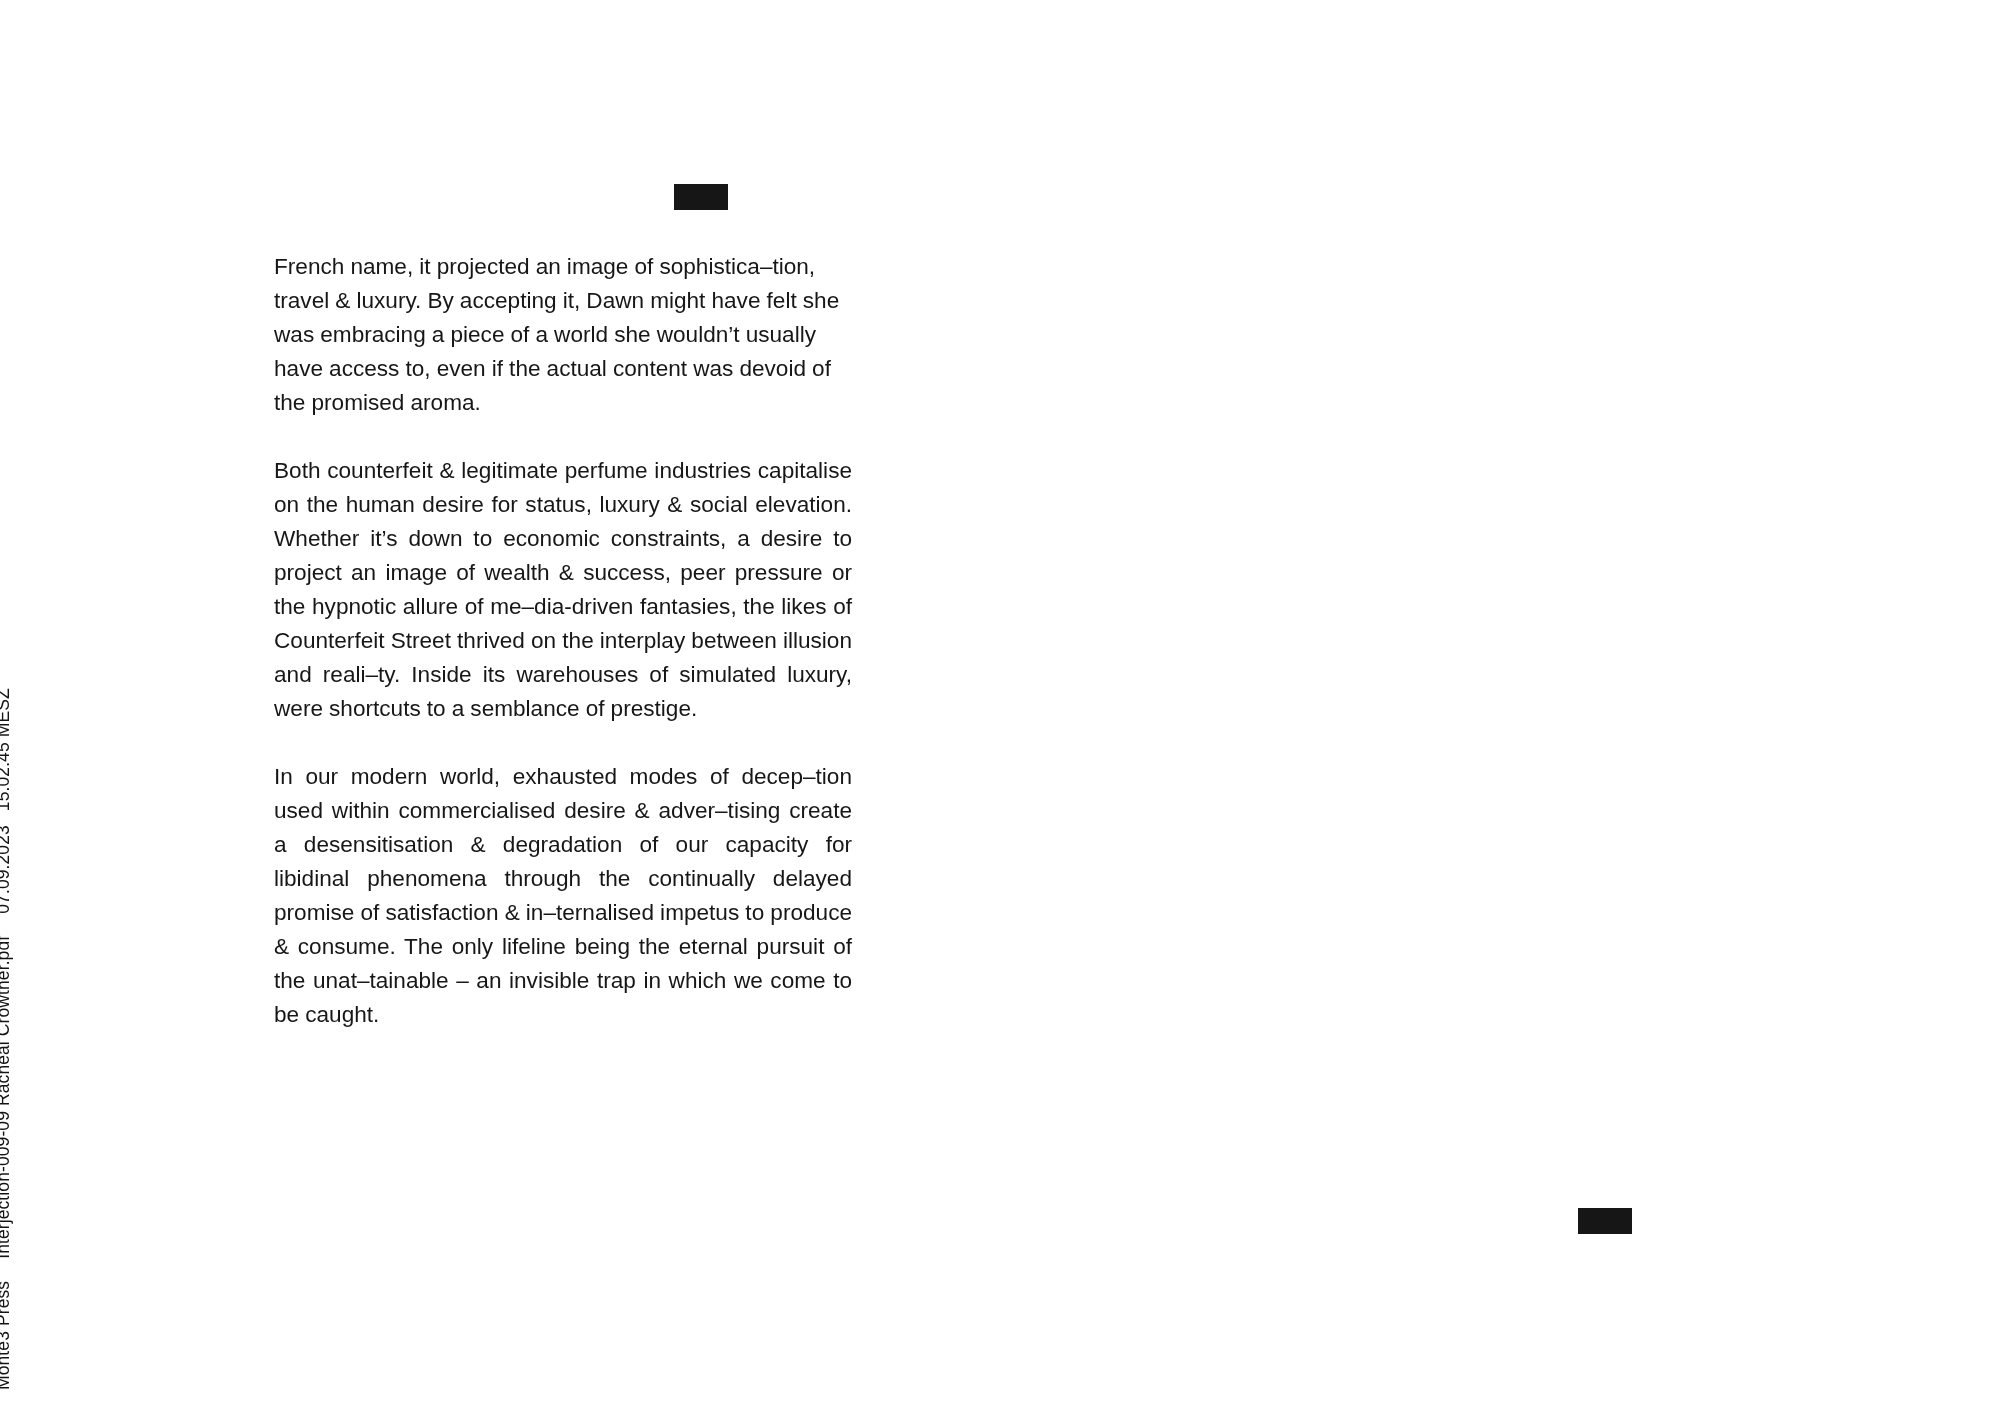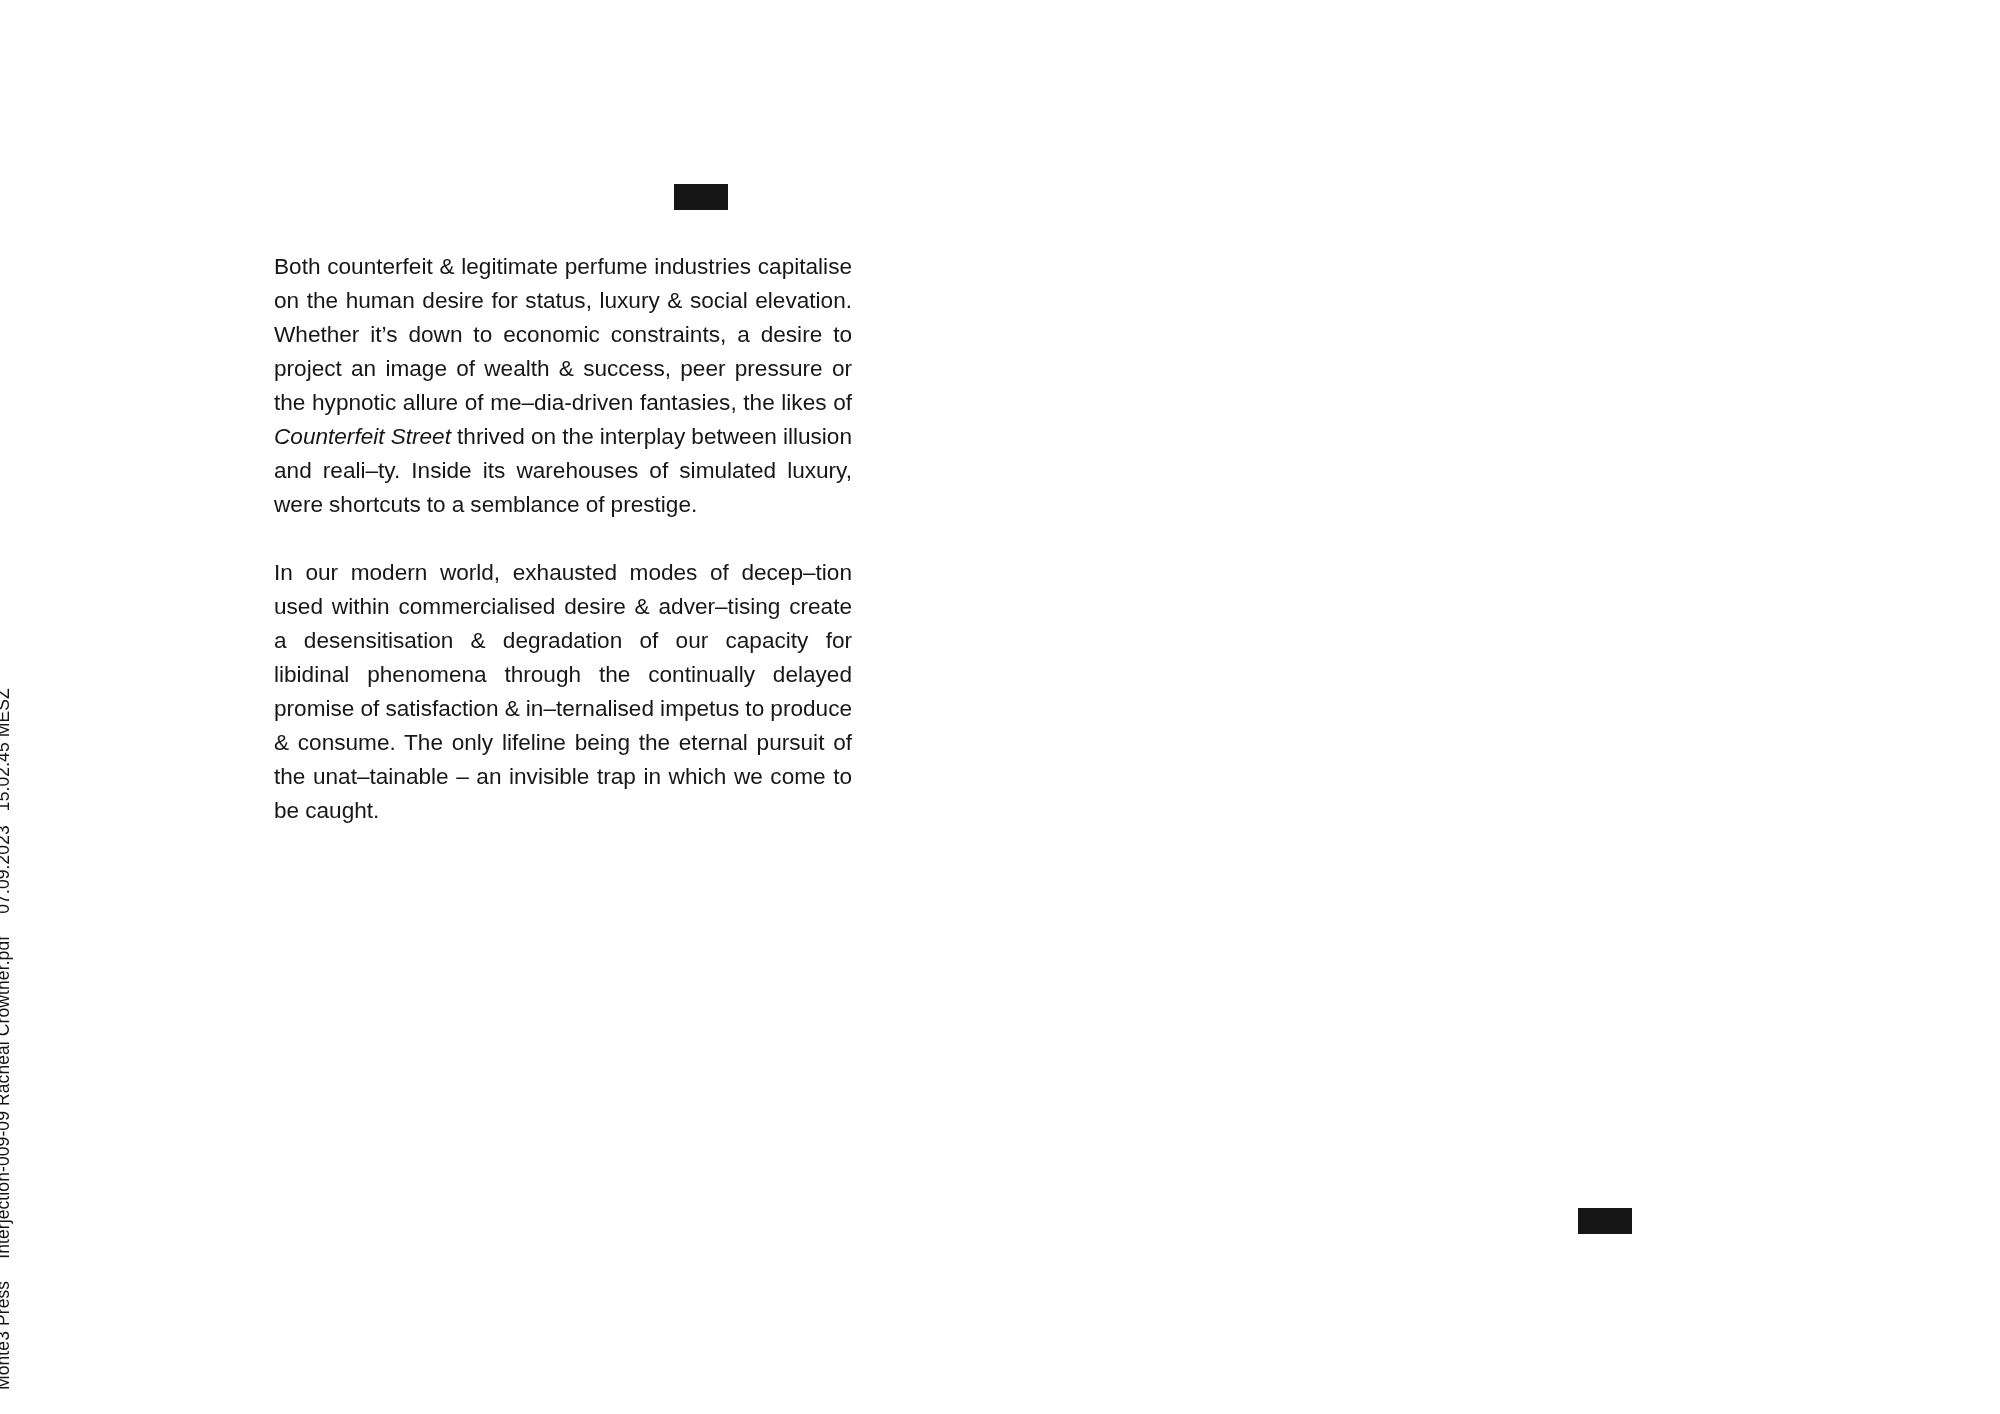--- a/index.html
+++ b/index.html
@@ -85,37 +85,37 @@
     word-spacing: -0.2px;
   }
   .para:last-child {
     margin-bottom: 0;
     margin-top: 16px;
   }
   .para.first {
     text-align: left;
   }
   .para .ital {
-    font-style: italic;
   }
 </style>
 </head>
 <body>
 
 <div class="page">
 
   <div class="sidebar-meta">
     <div class="vtext">
       <span>Monte3 Press</span><span class="meta-gap-lg"></span><span>Interjection-009-09 Racheal Crowther.pdf</span><span class="meta-gap-lg"></span><span>07.09.2023</span><span class="meta-gap-sm"></span><span>15.02.45 MESZ</span>
     </div>
   </div>
 
   <div class="mark mark-top"></div>
   <div class="mark mark-bottom"></div>
 
   <div class="column">
+    <p class="para first">French name, it projected an image of sophistica–tion, travel &amp; luxury. By accepting it, Dawn might have felt she was embracing a piece of a world she wouldn’t usually have access to, even if the actual content was devoid of the promised aroma.</p>
 
     <p class="para"><span>Both counterfeit &amp; legitimate perfume industries capitalise on the human desire for status, luxury &amp; social elevation. Whether it’s down to economic constraints, a desire to project an image of wealth &amp; success, peer pressure or the hypnotic allure of me–dia-driven fantasies, the likes of </span><span class="ital">Counterfeit Street</span><span> thrived on the interplay between illusion and reali–ty. Inside its warehouses of simulated luxury, were shortcuts to a semblance of prestige.</span></p>
 
     <p class="para">In our modern world, exhausted modes of decep–tion used within commercialised desire &amp; adver–tising create a desensitisation &amp; degradation of our capacity for libidinal phenomena through the continually delayed promise of satisfaction &amp; in–ternalised impetus to produce &amp; consume. The only lifeline being the eternal pursuit of the unat–tainable – an invisible trap in which we come to be caught.</p>
   </div>
 
 </div>
 
 </body></html>

